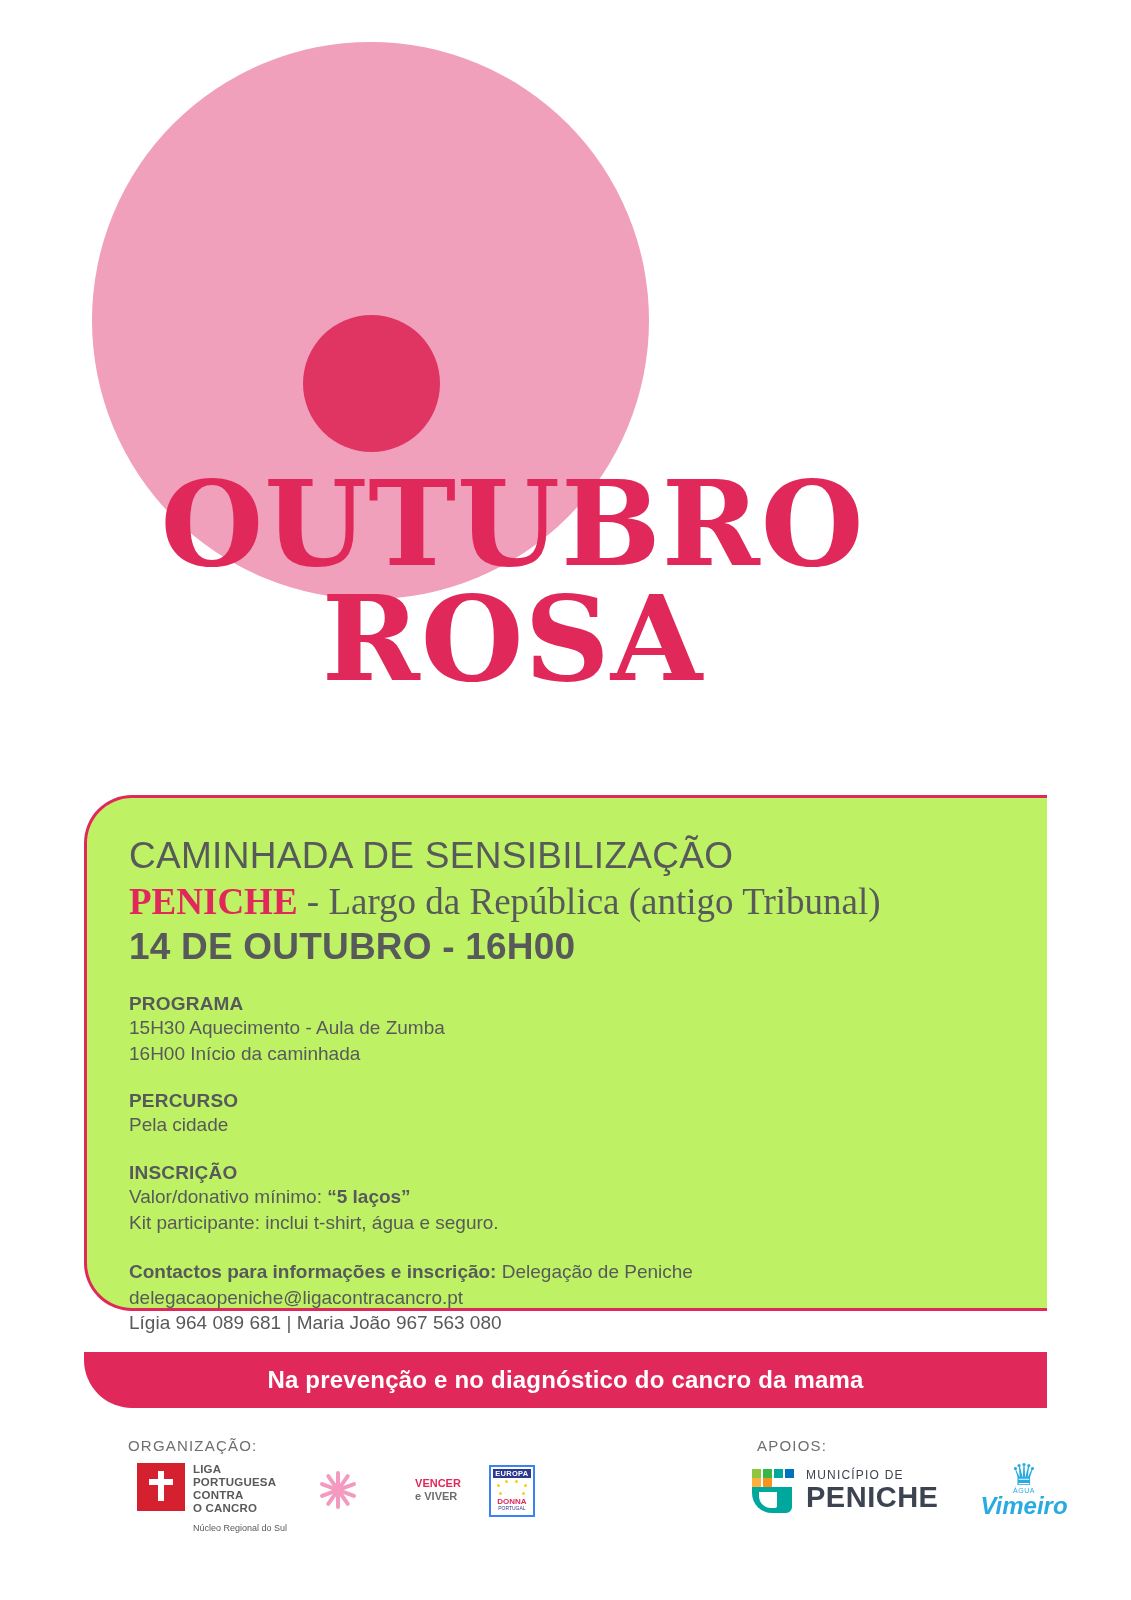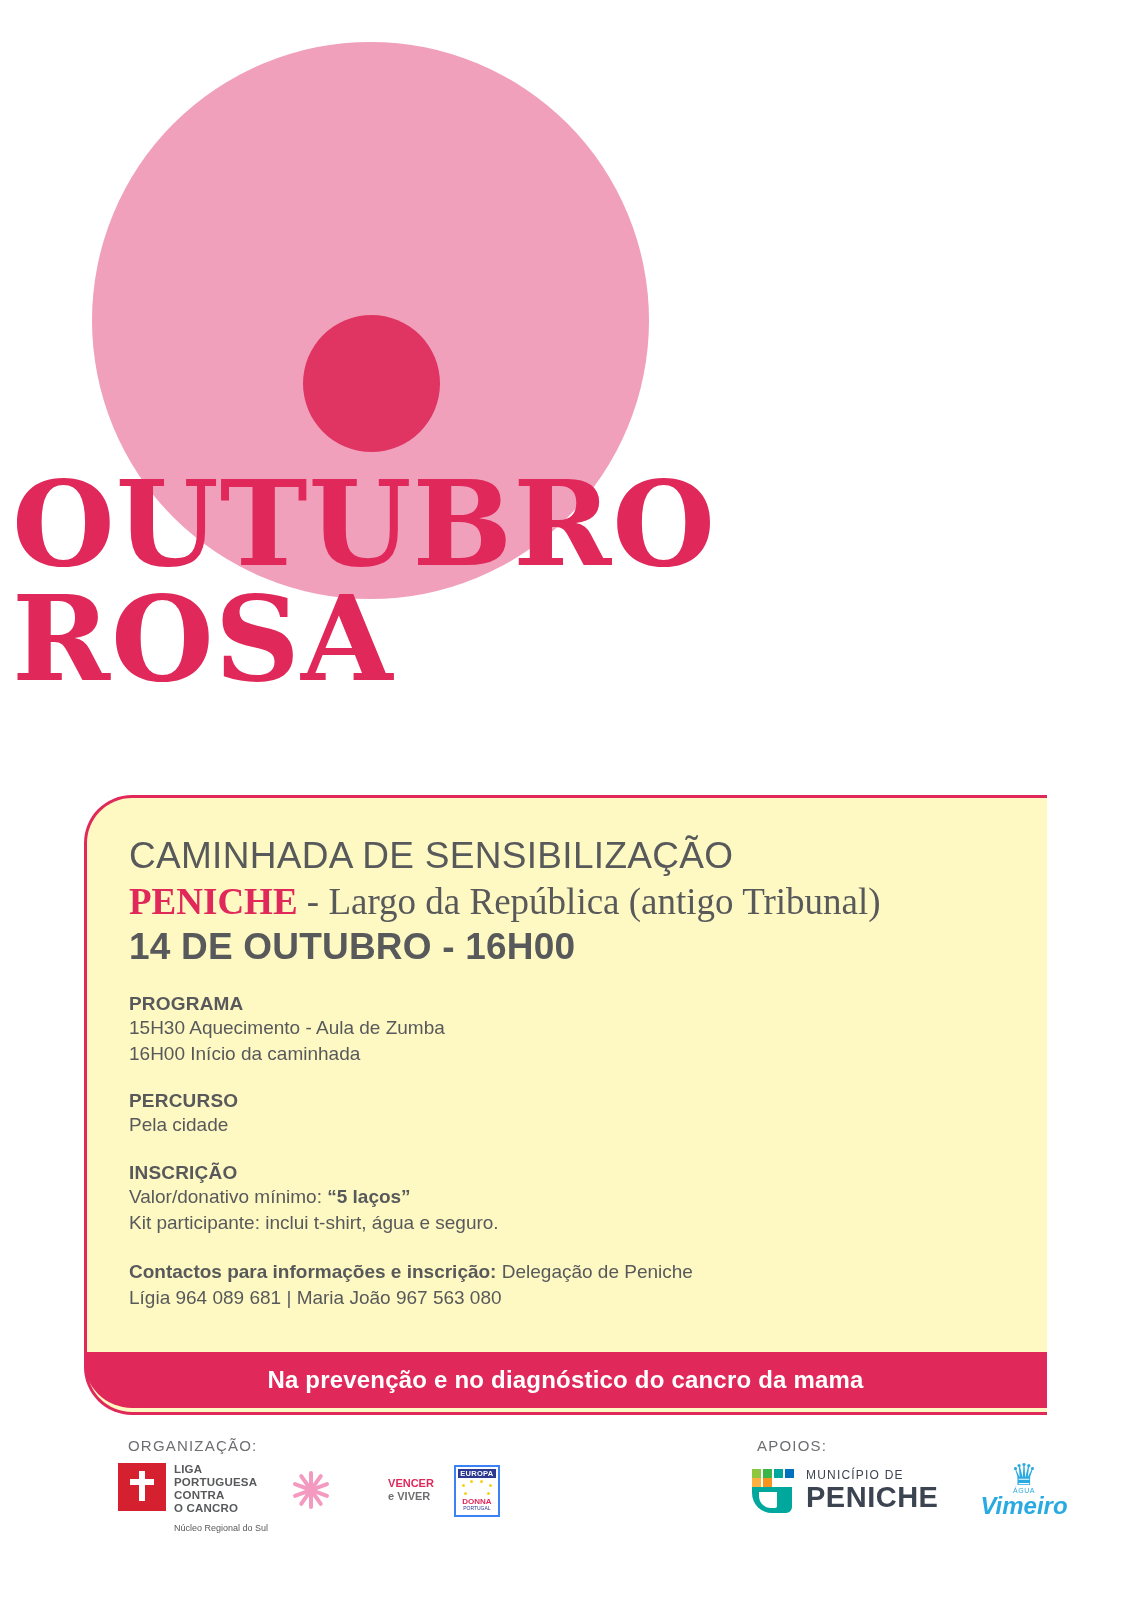--- a/index.html
+++ b/index.html
@@ -33,24 +33,24 @@
     position: absolute;
     left: 303px;
     top: 315px;
     width: 137px;
     height: 137px;
     border-radius: 50%;
     background: #e03463;
   }
   .title-block {
     position: absolute;
-    left: 12px;
+    left: 0;
     top: 470px;
     width: 1025px;
-    text-align: left;
+    text-align: center;
     font-family: "DejaVu Serif", serif;
     font-weight: bold;
     color: #e0285a;
     line-height: 0.92;
     letter-spacing: 1px;
   }
   .title-outubro {
     font-size: 118px;
     display: block;
   }
@@ -65,23 +65,23 @@
     position: absolute;
     left: 84px;
     top: 795px;
     width: 963px;
     border: 3px solid #e0285a;
     border-top-left-radius: 48px;
     border-bottom-left-radius: 48px;
     border-bottom-right-radius: 0;
     border-top-right-radius: 0;
     border-right: none;
-    background: #fef9c3;
+    background: #bef264;
     padding: 36px 0 0 42px;
-    height: 620px;
+    height: 516px;
   }
   .headline1 {
     font-size: 37px;
     color: #58595b;
     font-family: "Liberation Sans", sans-serif;
     letter-spacing: 0.3px;
     line-height: 1.18;
   }
   .headline2 {
     font-size: 37px;
@@ -161,25 +161,25 @@
     font-size: 15px;
     color: #6d6e71;
     font-family: "Liberation Sans", sans-serif;
     letter-spacing: 1.2px;
   }
   .org-label { left: 128px; top: 12px; }
   .apo-label { left: 757px; top: 12px; }
 
   .org-logos {
     position: absolute;
-    left: 118px;
+    left: 137px;
     top: 38px;
     display: flex;
     align-items: flex-start;
-    gap: 20px;
+    gap: 28px;
   }
   .apo-logos {
     position: absolute;
     left: 752px;
     top: 38px;
     display: flex;
     align-items: center;
     gap: 42px;
   }
 
@@ -396,20 +396,21 @@
     <div class="sec-line">
       <span>Valor/donativo mínimo: </span><b>“5 laços”</b>
     </div>
     <div class="sec-line">Kit participante: inclui t-shirt, água e seguro.</div>
   </div>
 
   <div class="section">
     <div class="contact-head">
       <b>Contactos para informações e inscrição:</b><span> Delegação de Peniche</span>
     </div>
+    <div class="sec-line">delegacaopeniche@ligacontracancro.pt</div>
     <div class="sec-line">Lígia 964 089 681 | Maria João 967 563 080</div>
   </div>
 </div>
 
 <div class="banner">
   <span class="banner-text">Na prevenção e no diagnóstico do cancro da mama</span>
 </div>
 
 <div class="footer">
 

